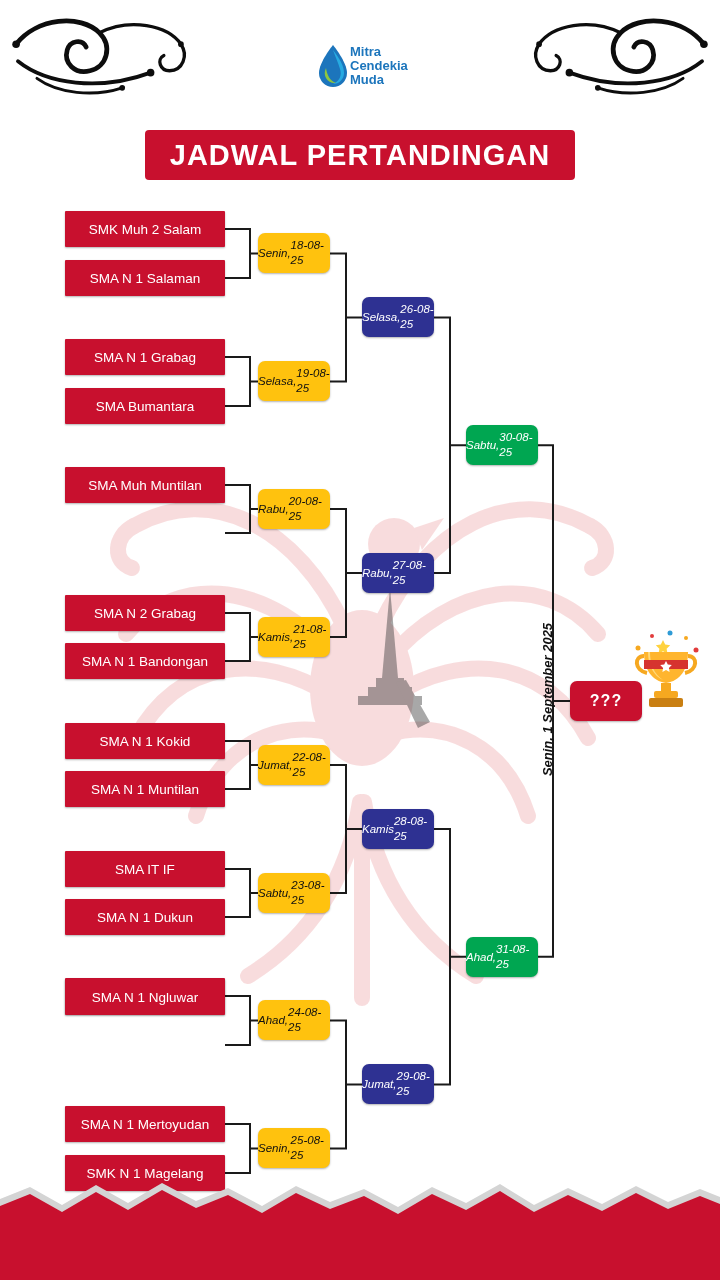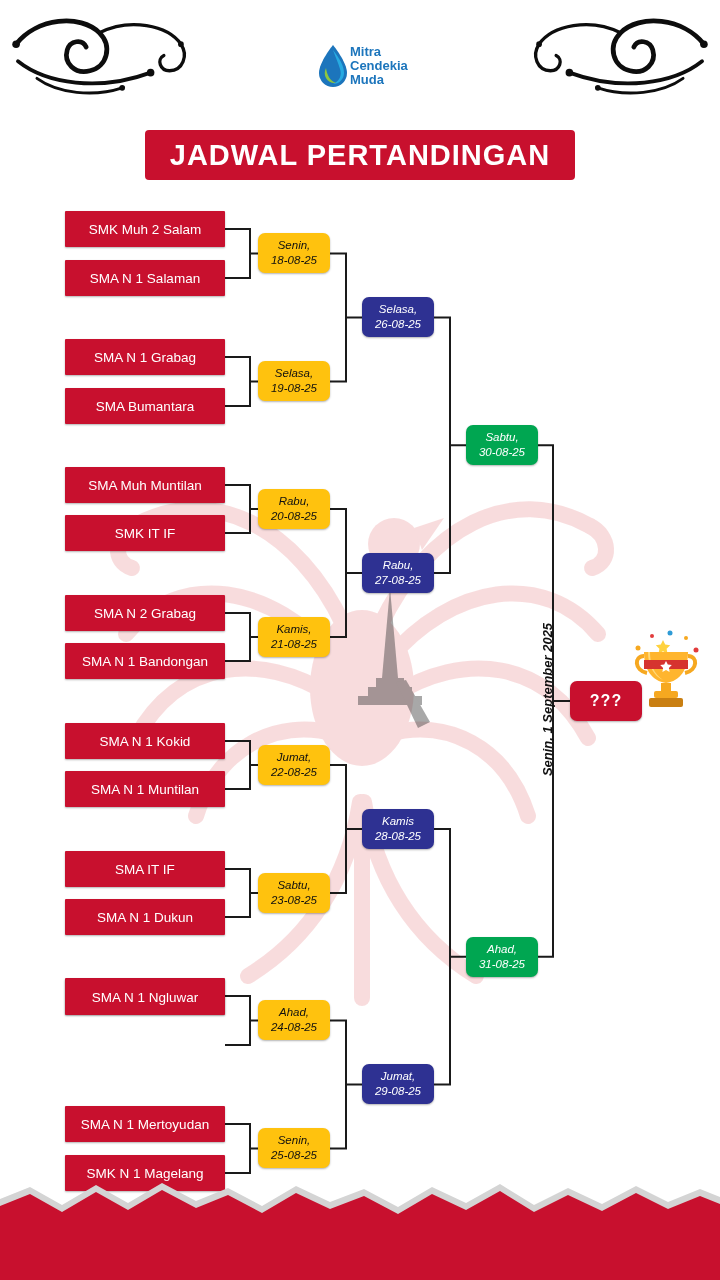--- a/index.html
+++ b/index.html
@@ -18,21 +18,21 @@
     font-weight:700;font-size:29px;letter-spacing:1px;z-index:5}
 
   .watermark{position:absolute;left:92px;top:378px;z-index:1;opacity:.15}
   .monument{position:absolute;left:330px;top:582px;z-index:1;opacity:.45}
   .lines{position:absolute;left:0;top:0;z-index:2}
 
   .team{position:absolute;left:65px;width:160px;height:36px;background:#C8102E;color:#fff;
     border-radius:1px;display:flex;align-items:center;justify-content:center;font-size:13.5px;
     z-index:3;box-shadow:0 1px 2px rgba(0,0,0,.3)}
 
-  .match{position:absolute;width:72px;height:40px;border-radius:7px;display:flex;flex-direction:column;
+  .match{position:absolute;width:72px;height:40px;border-radius:7px;display:flex;flex-direction:row;
     align-items:center;justify-content:center;font-style:italic;font-size:11.5px;line-height:1.3;
     z-index:3;box-shadow:0 1px 2px rgba(0,0,0,.3)}
   .m-yellow{left:258px;background:#FFC20E;color:#101010}
   .m-blue{left:362px;background:#2E3192;color:#fff}
   .m-green{left:466px;background:#00A651;color:#fff}
 
   .final-label{position:absolute;left:461px;top:692px;width:172px;text-align:center;
     transform:rotate(-90deg);font-style:italic;font-weight:700;font-size:13px;color:#111;z-index:3}
   .final-box{position:absolute;left:570px;top:681px;width:72px;height:40px;background:#C8102E;
     border-radius:7px;color:#fff;display:flex;align-items:center;justify-content:center;
@@ -142,21 +142,20 @@
       M434 317.5 H450 V573 H434 M450 445.25 H466
       M434 829 H450 V1084.5 H434 M450 956.75 H466
       M538 445.25 H553 V956.75 H538 M553 701 H570"></path>
   </svg>
 
   <div class="team" style="top:211px">SMK Muh 2 Salam</div>
   <div class="team" style="top:260px">SMA N 1 Salaman</div>
   <div class="team" style="top:339px">SMA N 1 Grabag</div>
   <div class="team" style="top:467px">SMA Muh Muntilan</div>
   <div class="team" style="top:388px">SMA Bumantara</div>
-  <div class="team" style="top:515px">SMK IT IF</div>
   <div class="team" style="top:595px">SMA N 2 Grabag</div>
   <div class="team" style="top:643px">SMA N 1 Bandongan</div>
   <div class="team" style="top:723px">SMA N 1 Kokid</div>
   <div class="team" style="top:771px">SMA N 1 Muntilan</div>
   <div class="team" style="top:851px">SMA IT IF</div>
   <div class="team" style="top:899px">SMA N 1 Dukun</div>
   <div class="team" style="top:978px">SMK N 1 Salam</div>
   <div class="team" style="top:979px">SMA N 1 Ngluwar</div>
   <div class="team" style="top:1106px">SMA N 1 Mertoyudan</div>
   <div class="team" style="top:1155px">SMK N 1 Magelang</div>

